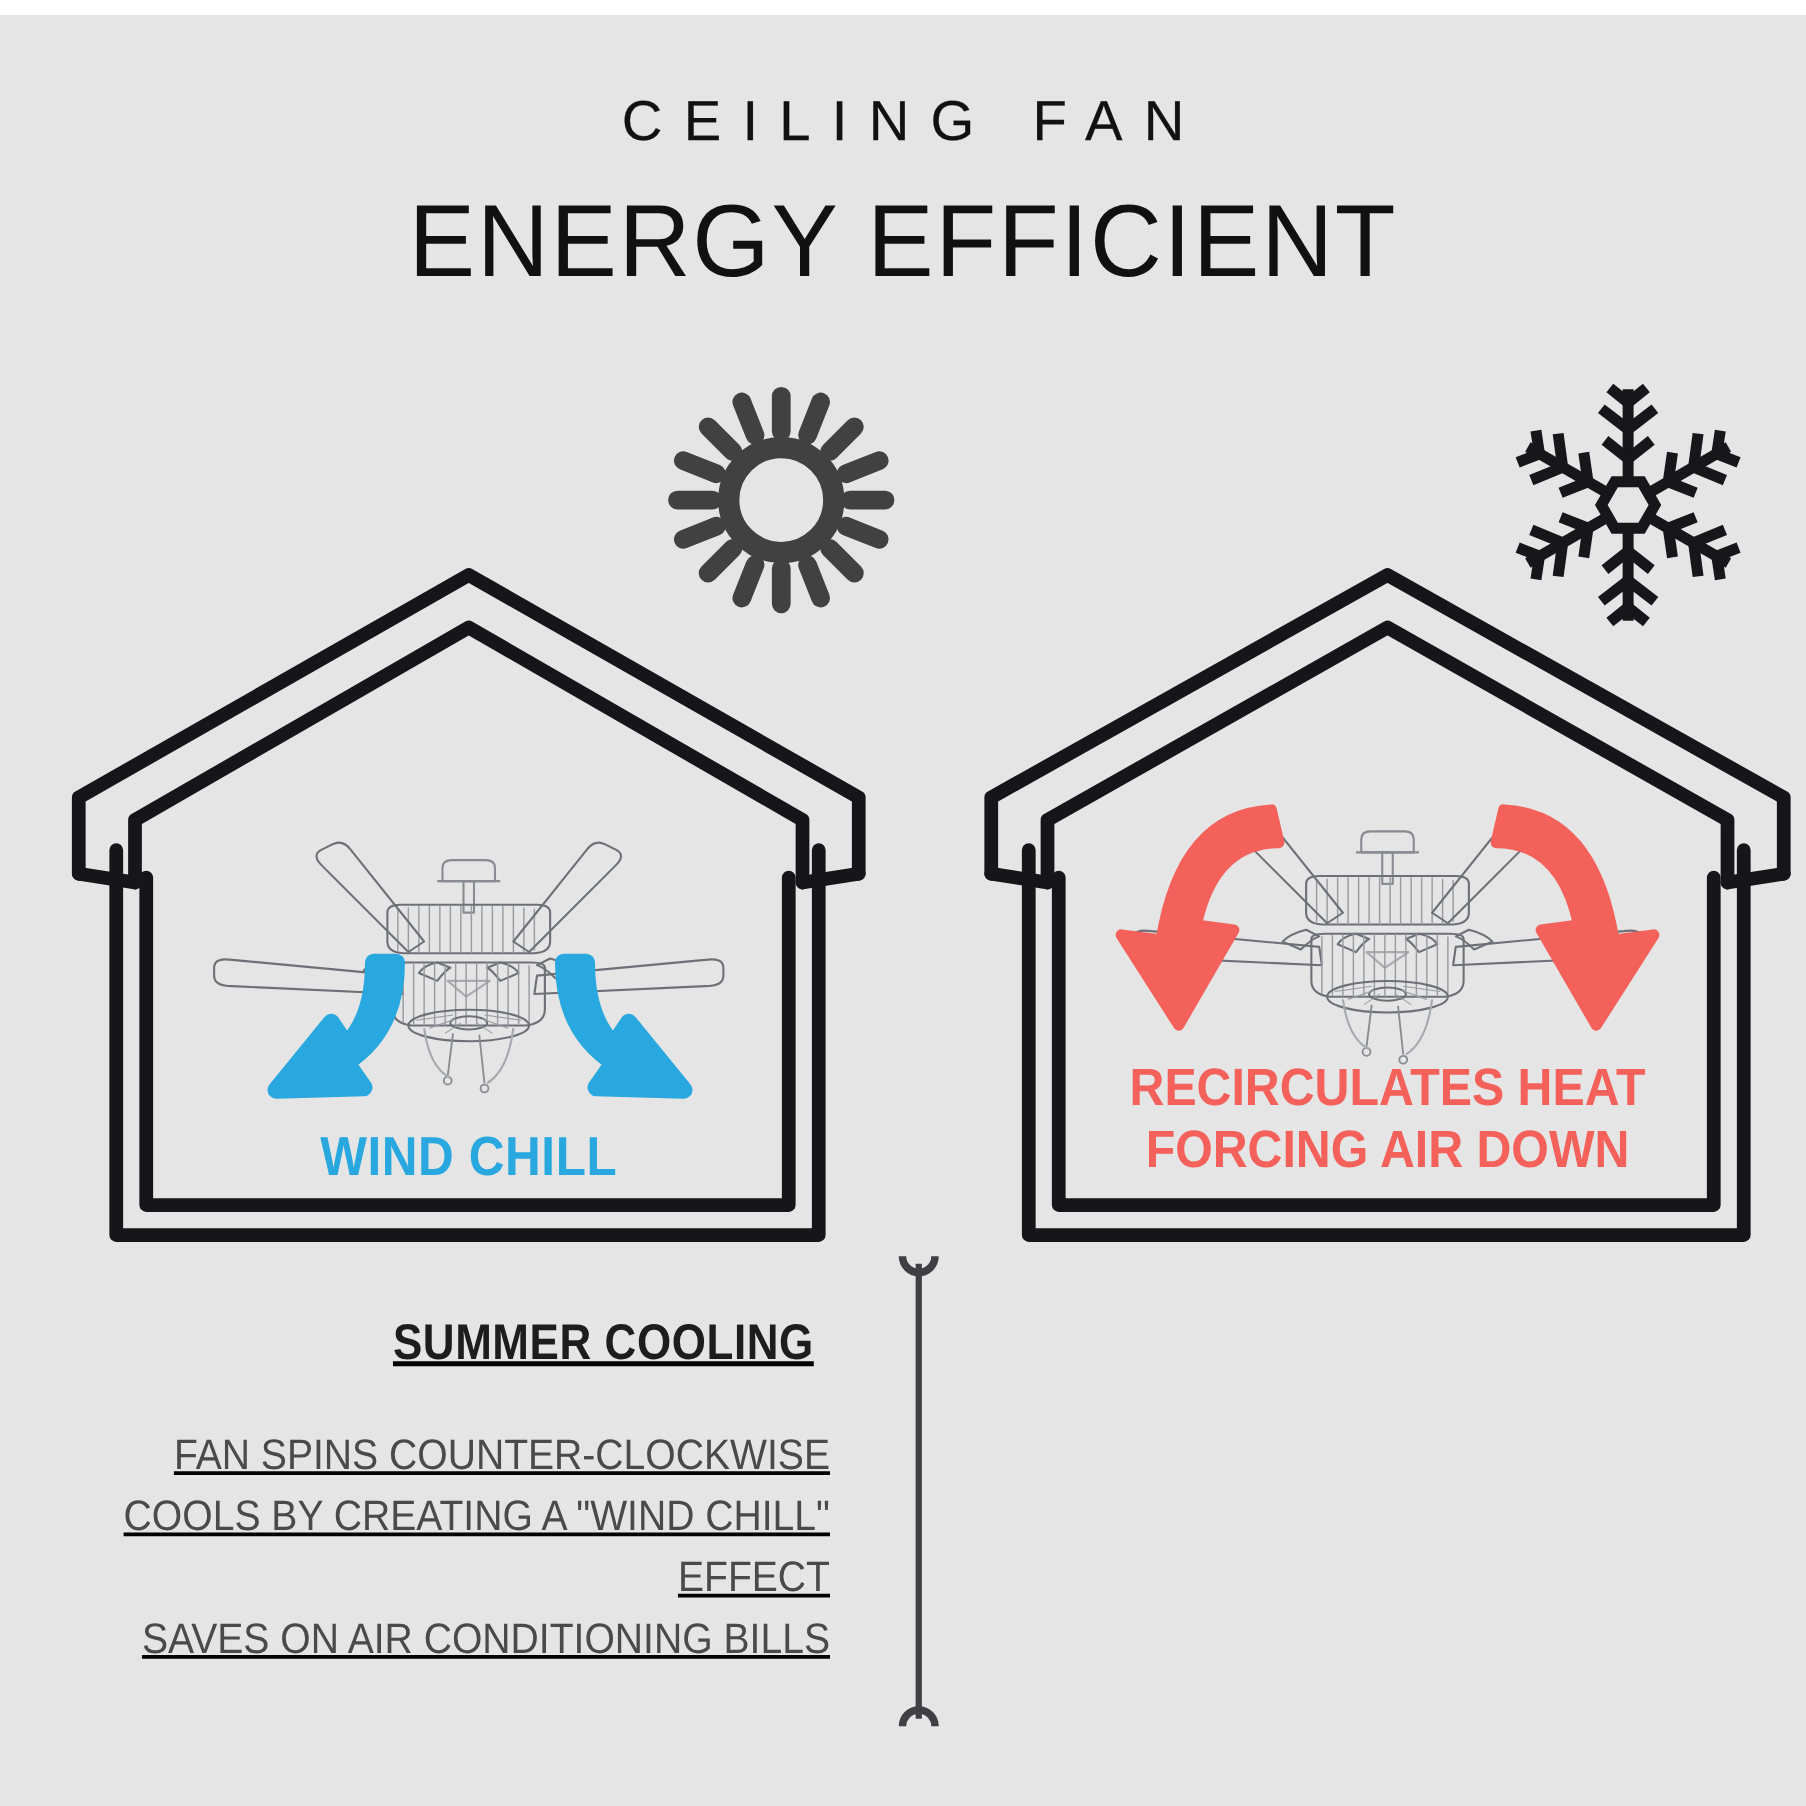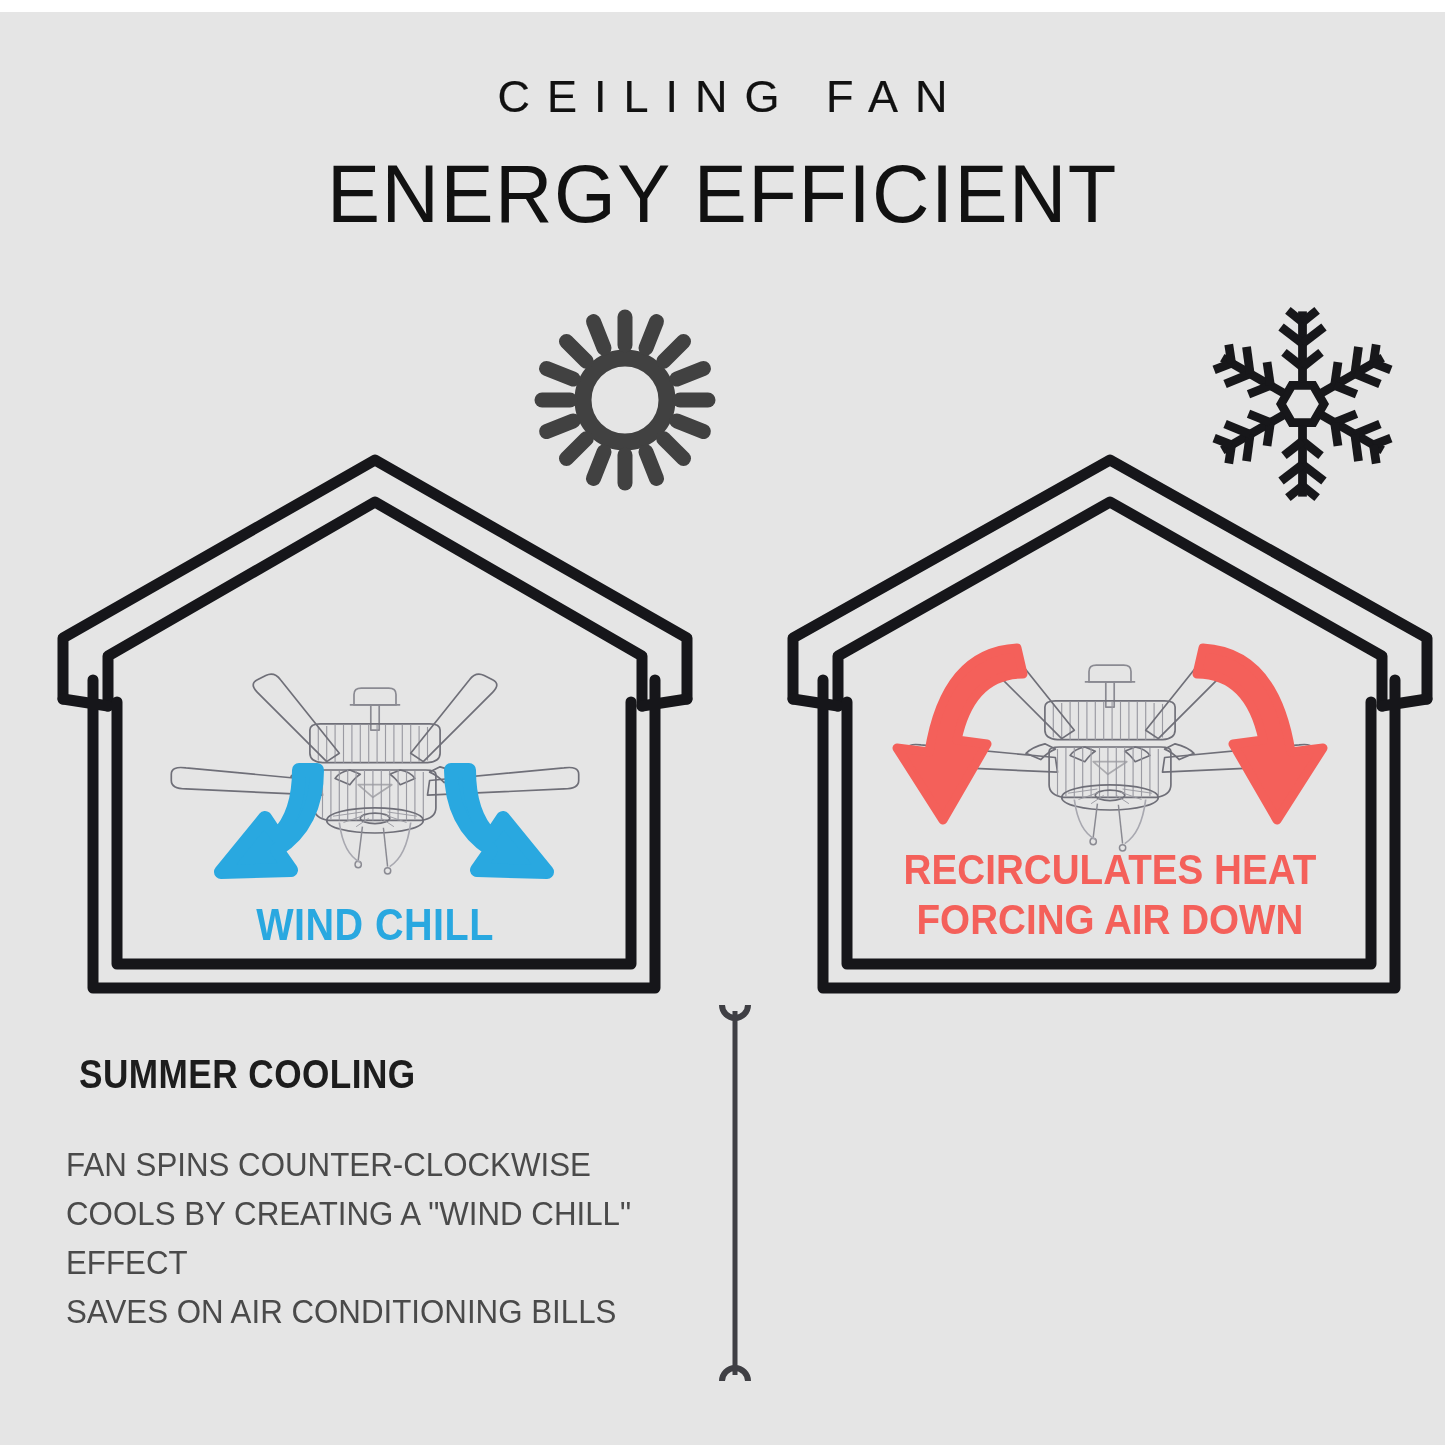--- a/index.html
+++ b/index.html
@@ -63,21 +63,22 @@
     top: 440px;
   }
   #panel-summer { left: 55px; width: 640px; }
   #panel-winter { left: 785px; width: 650px; }
 
   .house-svg { display: block; }
 
   
   .caption-block {
     position: absolute;
-    text-align: left;
+    text-align: right;
+    text-decoration: underline;
   }
   #caption-summer { left: 40px; top: 1040px; width: 650px; }
   #caption-winter { left: 760px; top: 1040px; width: 680px; }
 
   .caption-heading {
     font-family: "Liberation Sans", sans-serif;
     font-size: 40px;
     font-weight: bold;
     letter-spacing: 0.5px;
     color: #1d1d1d;

